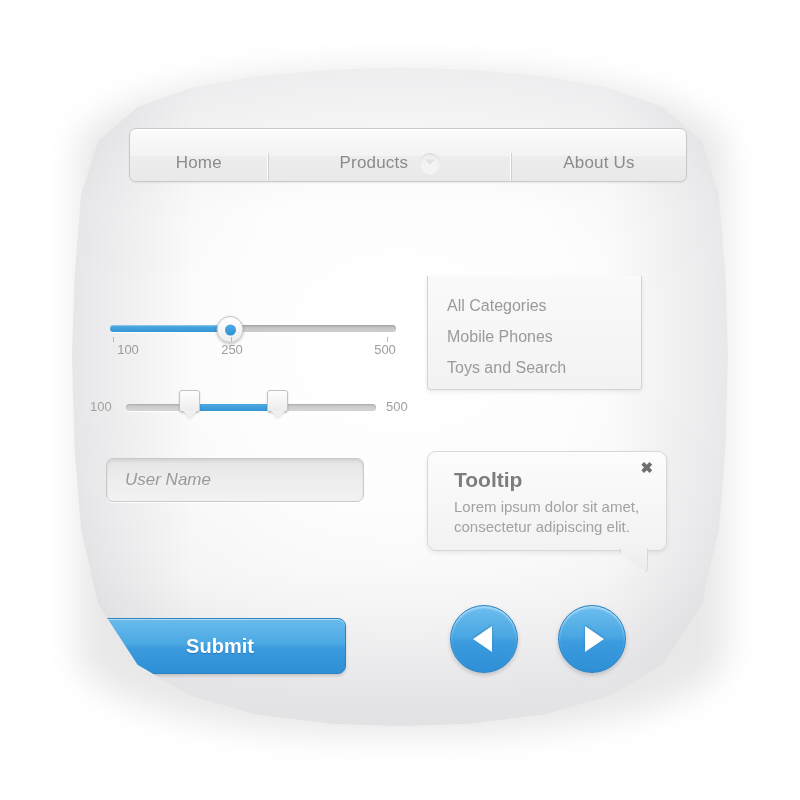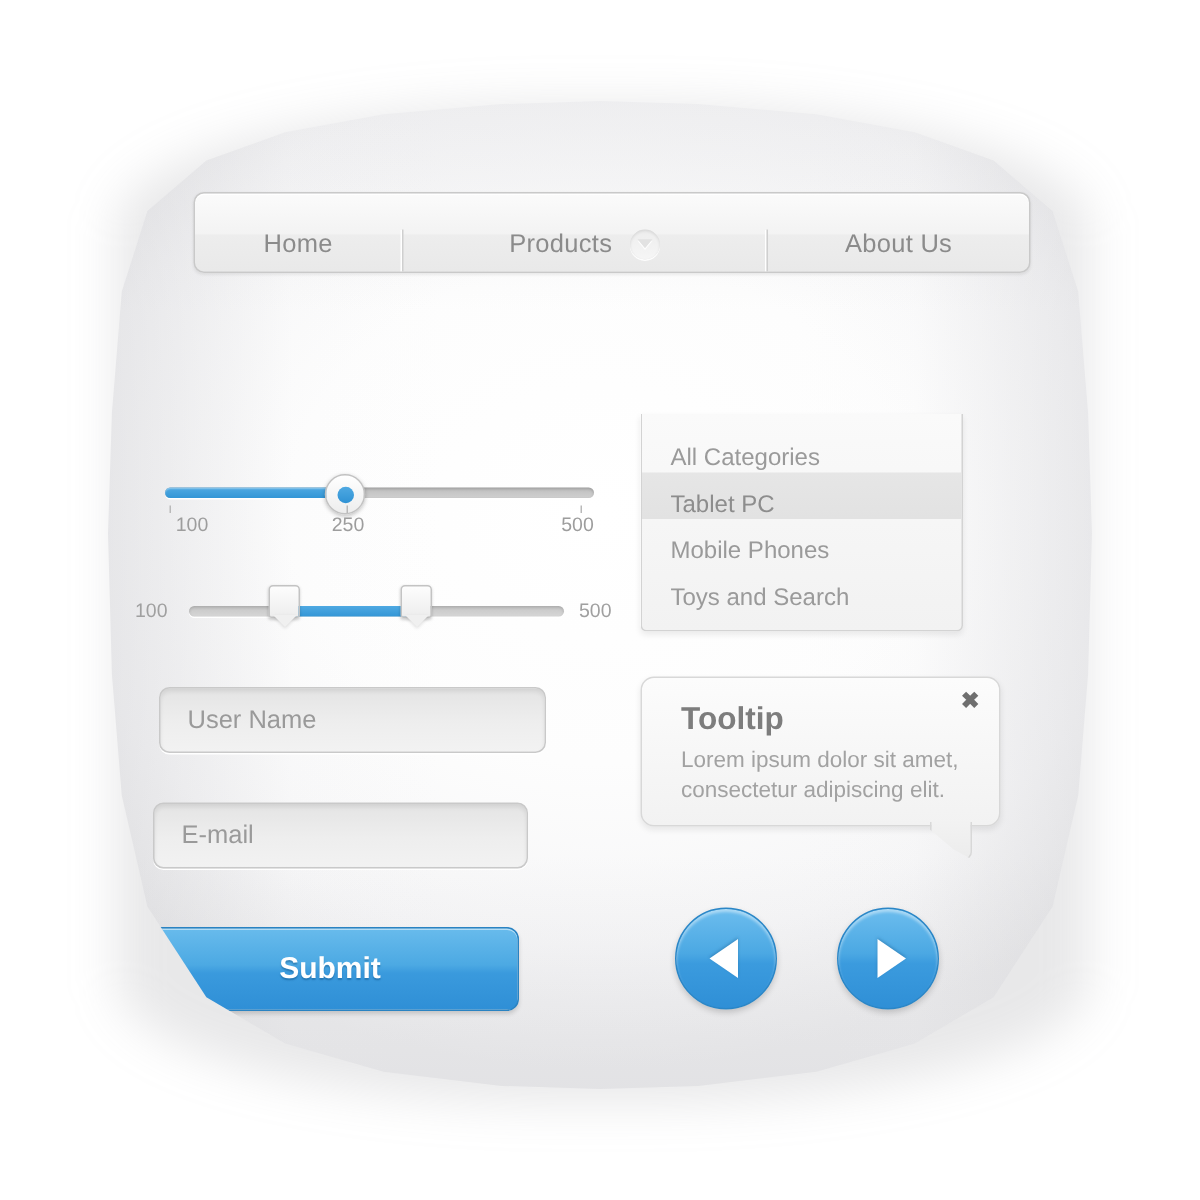--- a/index.html
+++ b/index.html
@@ -353,20 +353,21 @@
     background: linear-gradient(to bottom, #e4e4e4 0%, #eeeeee 55%, #f2f2f2 100%);
     border: 1px solid #c9c9c9;
     box-shadow: inset 0 2px 3px rgba(0,0,0,0.08), 0 1px 0 #ffffff;
     display: flex;
     align-items: center;
     padding-left: 18px;
     box-sizing: border-box;
   }
   .field span {
     font-size: 17px;
+    font-style: italic;
     color: #9a9a9a;
   }
   .field.f1 { top: 398px; }
   .field.f2 { top: 475px; left: 30px; width: 250px; }
 
   
   .submit {
     position: absolute;
     left: 22px;
     top: 558px;
@@ -493,23 +494,20 @@
         <div class="nav-item w2">
           <span>About Us</span>
         </div>
       </div>
 
 
       <div class="dropdown">
         <div class="dd-item">
           <span>All Categories</span>
         </div>
-        <div class="dd-item sel">
-          <span>Tablet PC</span>
-        </div>
         <div class="dd-item">
           <span>Mobile Phones</span>
         </div>
         <div class="dd-item">
           <span>Toys and Search</span>
         </div>
       </div>
 
       <div class="slider1">
         <div class="s1-track"></div>
@@ -528,23 +526,20 @@
         <div class="s2-track"></div>
         <div class="s2-fill"></div>
         <div class="s2-pin" style="left:89px;"></div>
         <div class="s2-pin" style="left:177px;"></div>
         <div class="s2-lbl" style="left:296px;">500</div>
       </div>
 
       <div class="field f1">
         <span>User Name</span>
       </div>
-      <div class="field f2">
-        <span>E-mail</span>
-      </div>
 
       <div class="submit">
         <span>Submit</span>
       </div>
 
       <div class="tooltip">
         <div class="tt-close">✖</div>
         <div class="tt-title">Tooltip</div>
         <div class="tt-body">Lorem ipsum dolor sit amet,</div>
         <div class="tt-body">consectetur adipiscing elit.</div>

